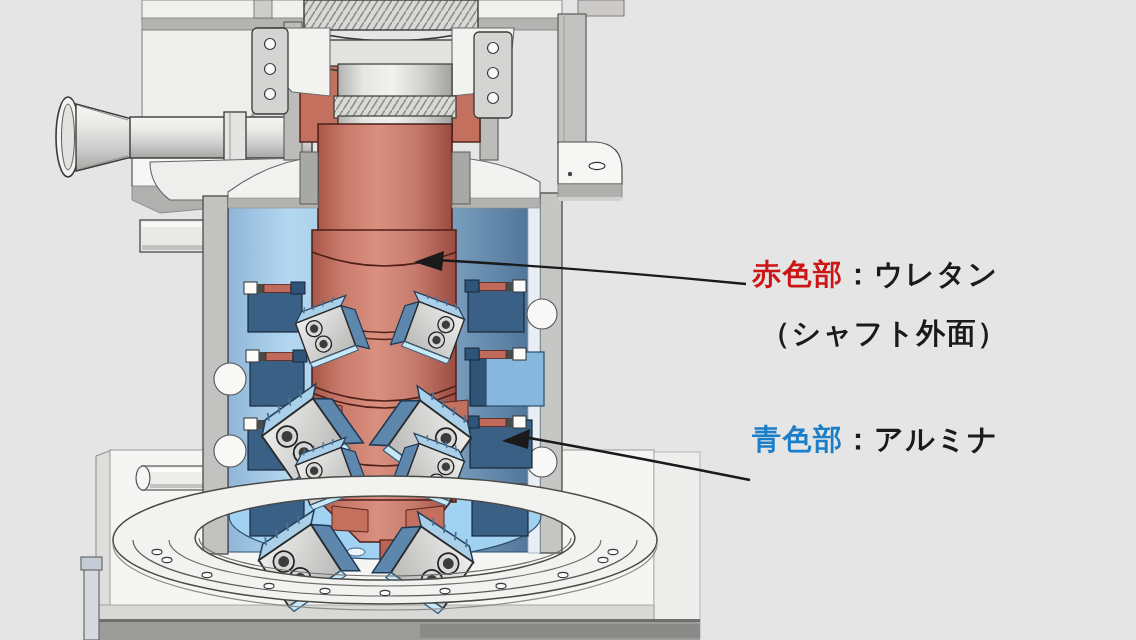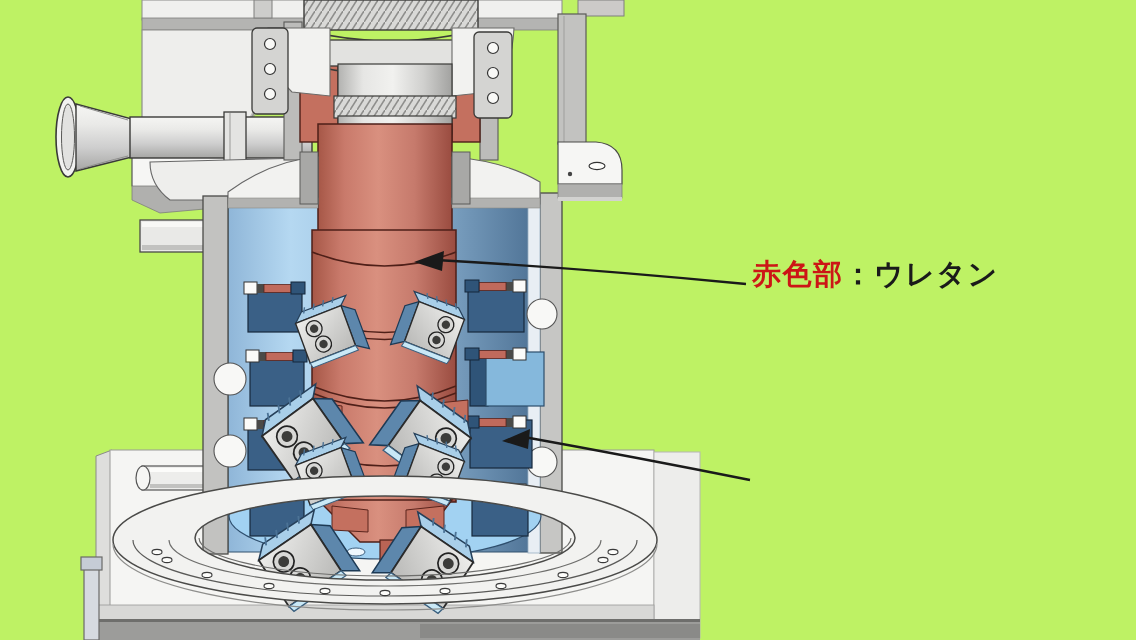--- a/index.html
+++ b/index.html
@@ -1,16 +1,16 @@
 <!DOCTYPE html>
 <html><head>
 <meta charset="utf-8">
 <style>
   html,body{margin:0;padding:0;background:#fff;}
-  #stage{position:relative;width:1136px;height:640px;background:#bef264;overflow:hidden;
+  #stage{position:relative;width:1136px;height:640px;background:#e5e5e5;overflow:hidden;
          font-family:"Liberation Sans",sans-serif;}
   #machine-svg{position:absolute;left:0;top:0;}
   .ann{position:absolute;font-weight:bold;font-size:29px;letter-spacing:1.5px;
        color:#1a1a1a;white-space:nowrap;line-height:1.1;}
   .ann .red{color:#cc1616;}
   .ann .blue{color:#1b7ec8;}
   #ann-red{left:752px;top:259px;}
   #ann-red-detail{left:761px;top:318px;}
   #ann-blue{left:752px;top:424px;}
   #ann-blue-detail{left:761px;top:484px;}
@@ -286,15 +286,19 @@
 </g>
 <g>
   <path d="M524,437 Q640,458 750,480" fill="none" stroke="#1a1a1a" stroke-width="2.4"></path>
   <polygon points="502,441 530,429 528,449" fill="#1a1a1a"></polygon>
 </g>
 </svg>
 
 <div class="ann" id="ann-red">
   <span class="red">赤色部</span><span>：</span><span>ウレタン</span>
 </div>
-
-
+<div class="ann" id="ann-red-detail">（シャフト外面）</div>
+
+<div class="ann" id="ann-blue">
+  <span class="blue">青色部</span><span>：</span><span>アルミナ</span>
 </div>
 
+</div>
+
 </body></html>

